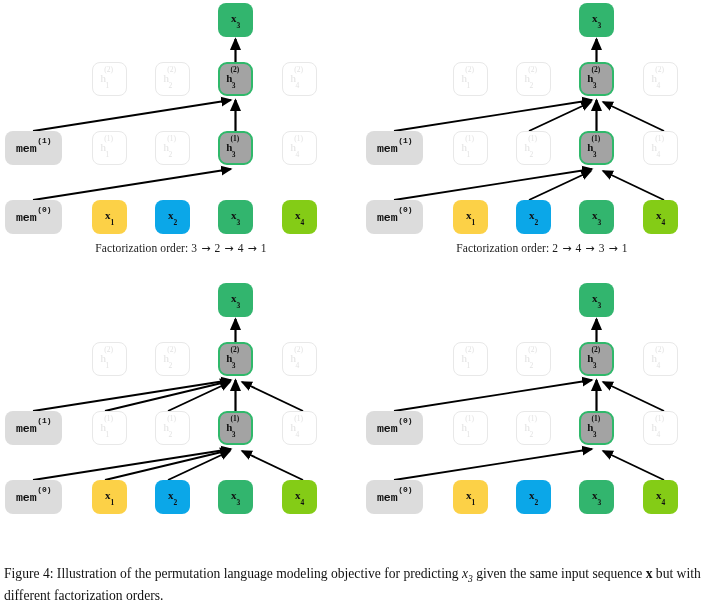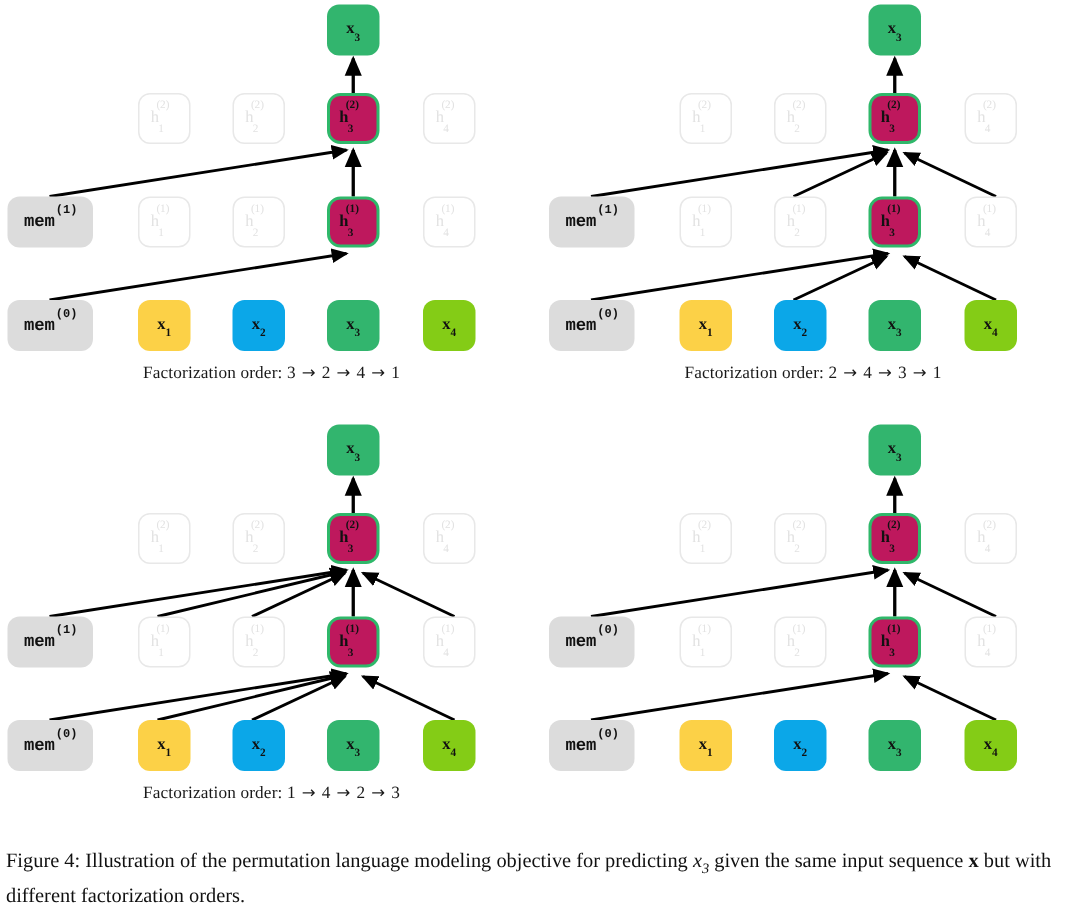--- a/index.html
+++ b/index.html
@@ -84,21 +84,21 @@
   .node.tok-yellow { background: #fcd147; }
   .node.tok-blue   { background: #0ba7e8; }
   .node.tok-green  { background: #32b56e; }
   .node.tok-red    { background: #84cc16; }
   .node.tok-yellow .lbl,
   .node.tok-blue .lbl,
   .node.tok-green .lbl,
   .node.tok-red .lbl { font-weight: bold; }
 
   .node.h-active {
-    background: #be185d;
+    background: #a3a3a3;
     border: 2.2px solid #2fb86a;
     border-radius: 9px;
   }
   .node.h-active .lbl { font-weight: bold; }
 
   .node.h-faded {
     background: #ffffff;
     border: 1.3px solid #e8e8e8;
     color: #e2e2e2;
     border-radius: 8px;
@@ -364,30 +364,20 @@
     <div class="node tok-blue" style="left:155px;top:200px;">
       <span class="lbl"><span>x</span><sub>2</sub></span>
     </div>
     <div class="node tok-green" style="left:218px;top:200px;">
       <span class="lbl"><span>x</span><sub>3</sub></span>
     </div>
     <div class="node tok-red" style="left:282px;top:200px;">
       <span class="lbl"><span>x</span><sub>4</sub></span>
     </div>
 
-    <div class="caption-order">
-      <span>Factorization order:</span>
-      <span>1</span>
-      <span class="arrow">→</span>
-      <span>4</span>
-      <span class="arrow">→</span>
-      <span>2</span>
-      <span class="arrow">→</span>
-      <span>3</span>
-    </div>
   </div>
 
   <div class="panel panel-br">
     <svg class="edges" viewBox="0 0 362 280">
       <defs>
         <marker id="ah-br" markerWidth="7" markerHeight="7" refX="5.2" refY="3" orient="auto">
           <path d="M0,0.4 L6,3 L0,5.6 z" fill="#000"></path>
         </marker>
       </defs>
 

